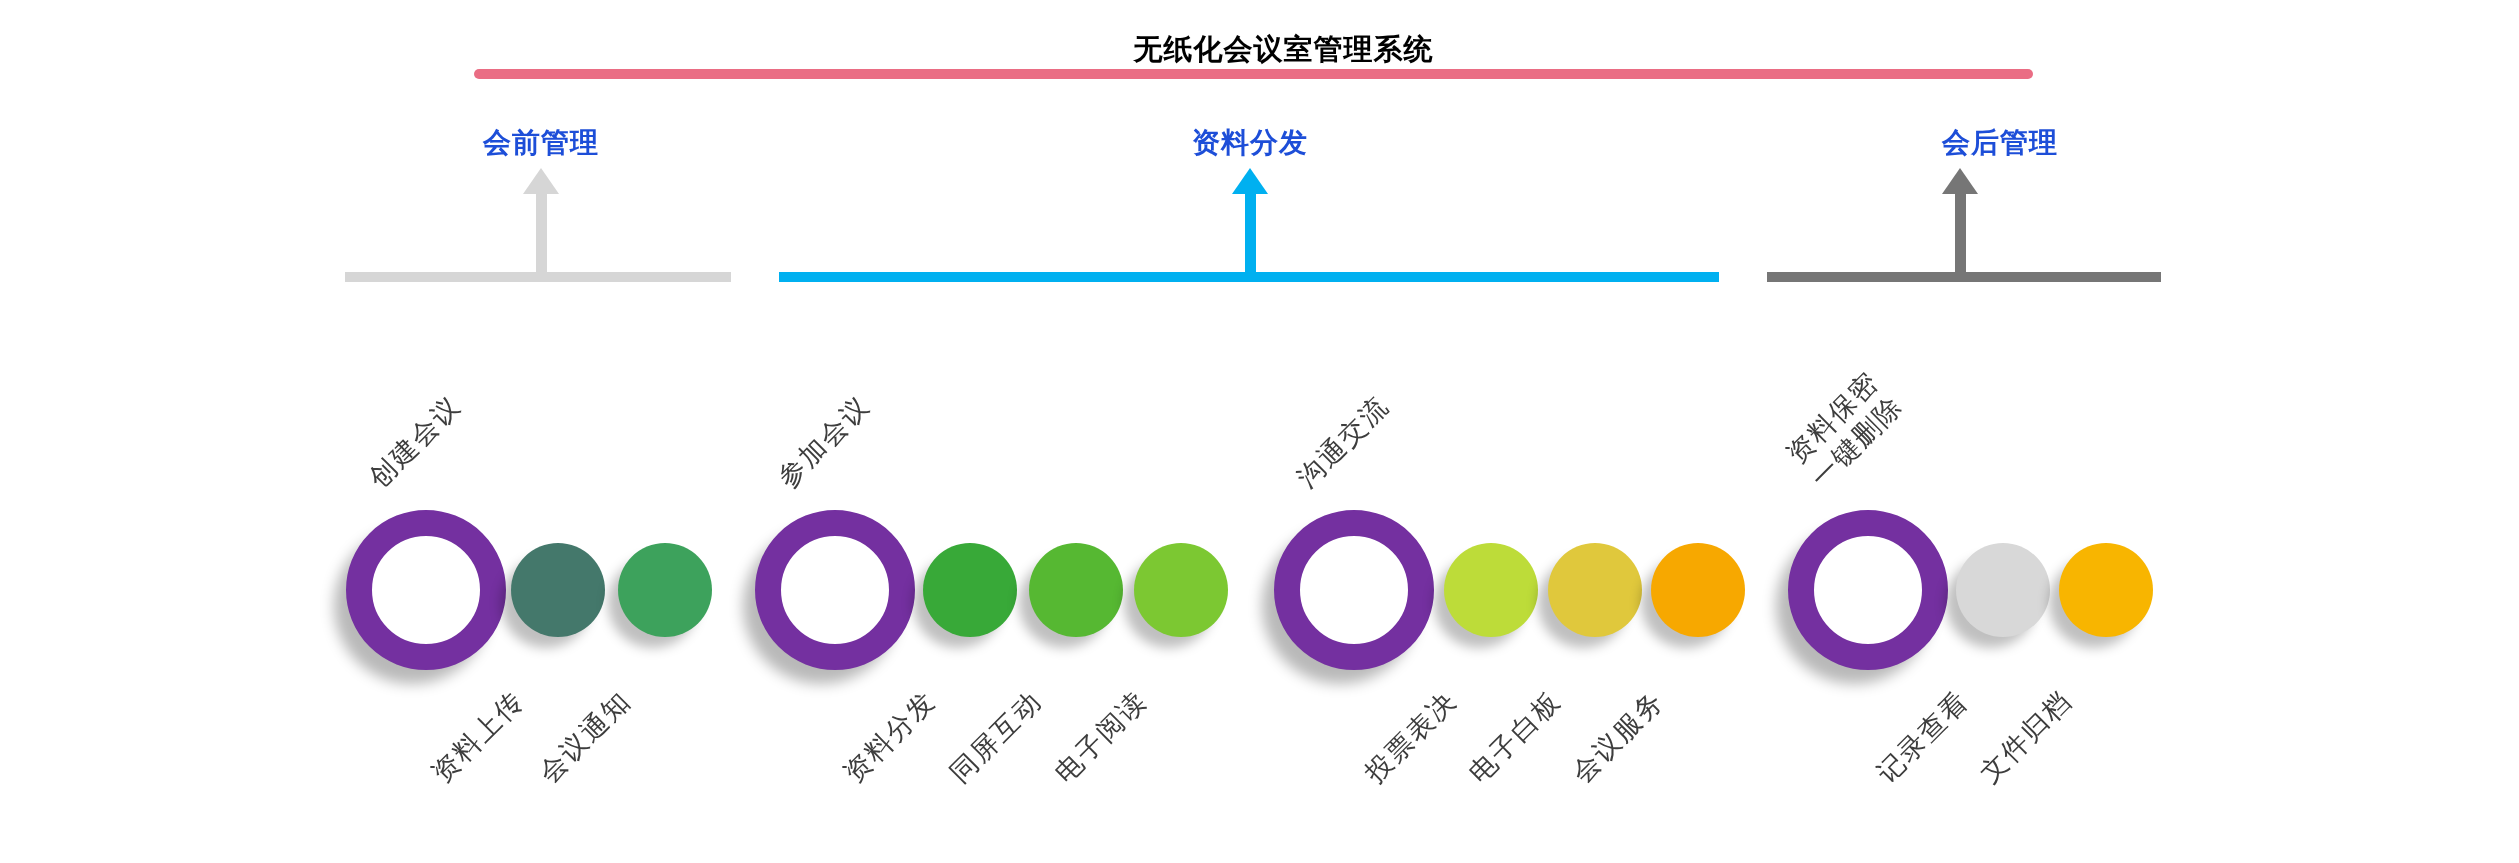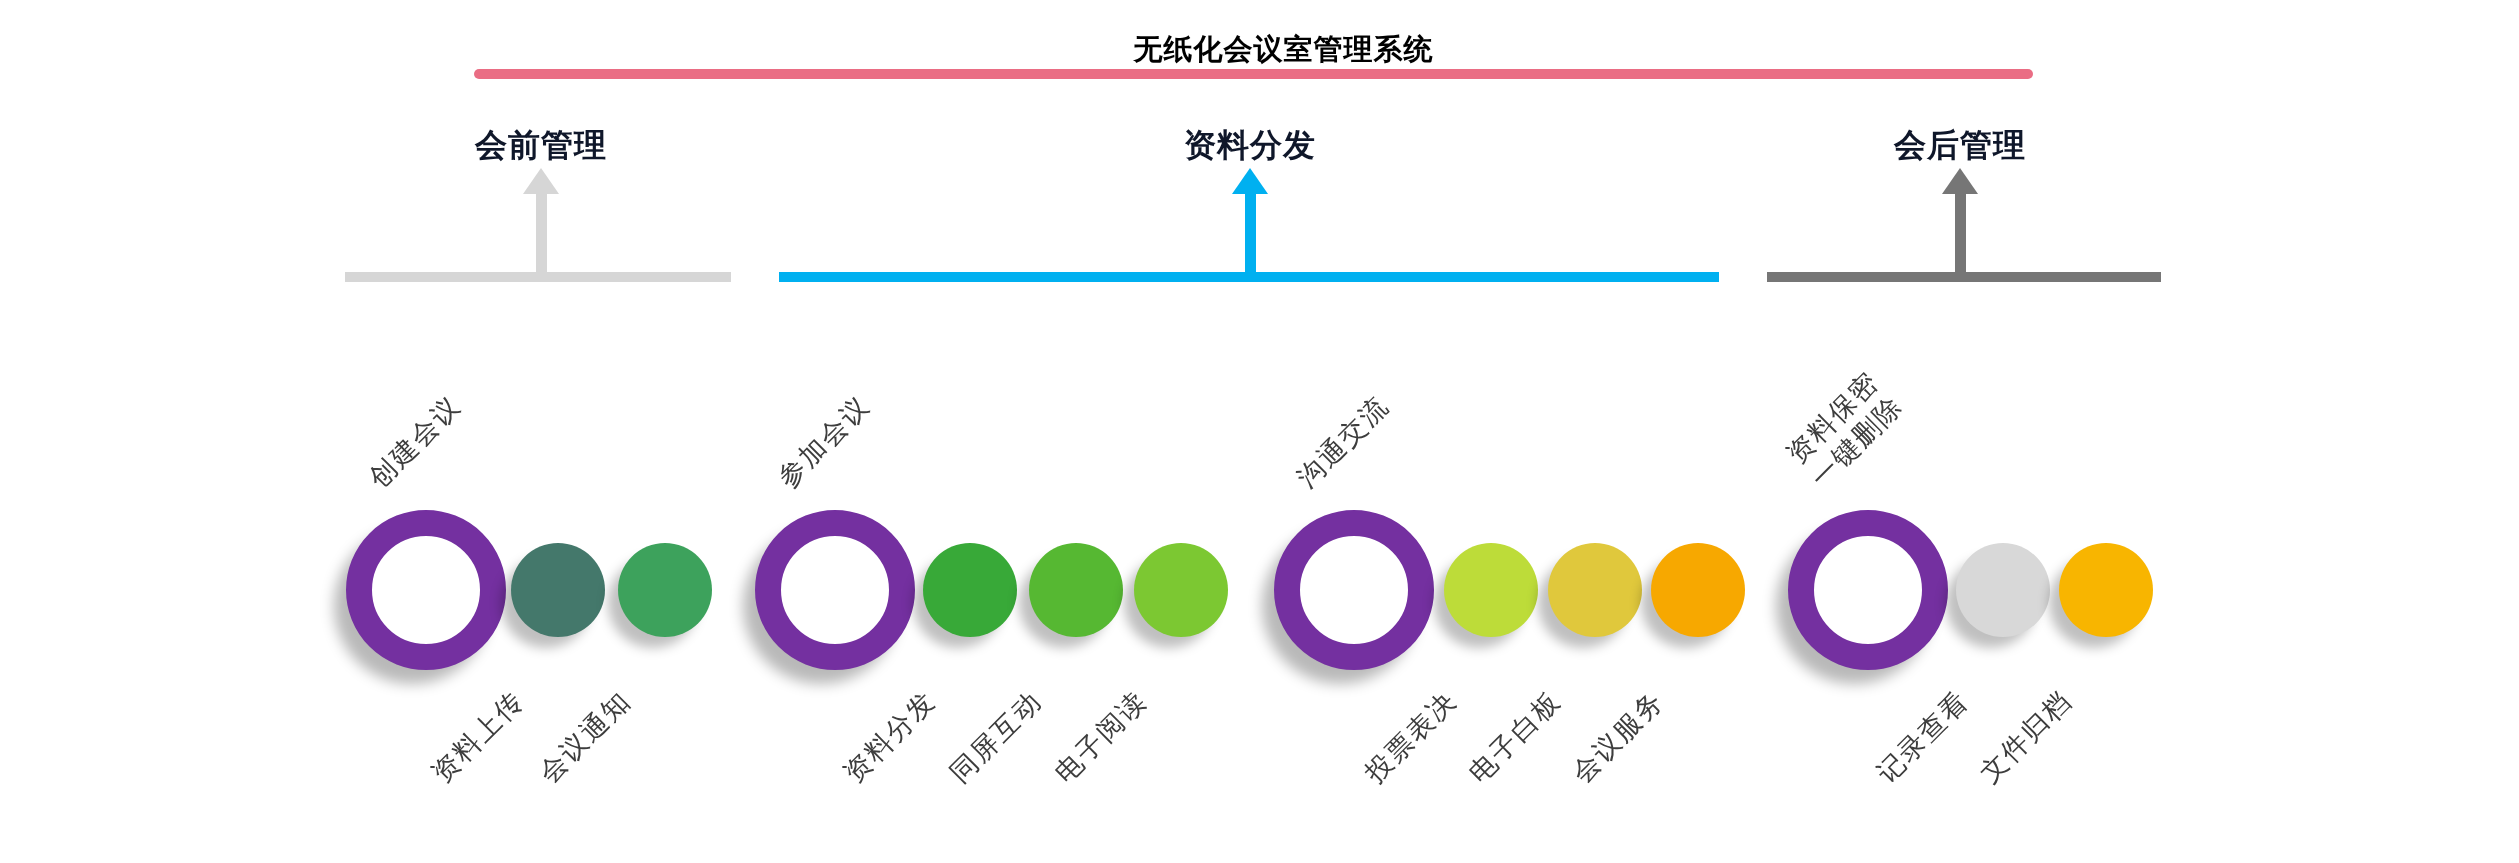--- a/index.html
+++ b/index.html
@@ -26,23 +26,23 @@
     position: absolute;
     left: 474px; top: 69px;
     width: 1559px; height: 10px;
     border-radius: 5px;
   }
   .phase-label {
     position: absolute;
     top: 124px;
     transform: translateX(-50%);
     white-space: nowrap;
-    font-size: 32px;
+    font-size: 28px;
     font-weight: bold;
-    color: #0f172a;
+    color: #1d4ed8;
     letter-spacing: 1px;
   }
   .arrow-head {
     position: absolute;
     top: 168px;
     width: 36px; height: 26px;
     clip-path: polygon(50% 0, 100% 100%, 0 100%);
   }
   .arrow-stem {
     position: absolute;
@@ -103,21 +103,21 @@
   <div class="phase-label" style="left:541px">会前管理</div>
   <div class="arrow-head" style="left: 523px; background-color: rgb(214, 214, 214);"></div>
   <div class="arrow-stem" style="left: 536px; background-color: rgb(214, 214, 214);"></div>
   <div class="base-line" style="left: 345px; width: 386px; background-color: rgb(214, 214, 214);"></div>
 
   <div class="phase-label" style="left:1250px">资料分发</div>
   <div class="arrow-head" style="left: 1232px; background-color: rgb(0, 176, 240);"></div>
   <div class="arrow-stem" style="left: 1245px; background-color: rgb(0, 176, 240);"></div>
   <div class="base-line" style="left: 779px; width: 940px; background-color: rgb(0, 176, 240);"></div>
 
-  <div class="phase-label" style="left:1960px">会后管理</div>
+  <div class="phase-label" style="left:2000px">会后管理</div>
   <div class="arrow-head" style="left: 1942px; background-color: rgb(118, 118, 118);"></div>
   <div class="arrow-stem" style="left: 1955px; background-color: rgb(118, 118, 118);"></div>
   <div class="base-line" style="left: 1767px; width: 394px; background-color: rgb(118, 118, 118);"></div>
 
   <div class="ring" style="left: 346px; border-color: rgb(116, 48, 160);"></div>
   <div class="main-label" style="left:386px; top:461px">
     <span>创建会议</span>
     <span></span>
   </div>
   <div class="dot" style="left: 511px; background-color: rgb(68, 120, 107);"></div>

